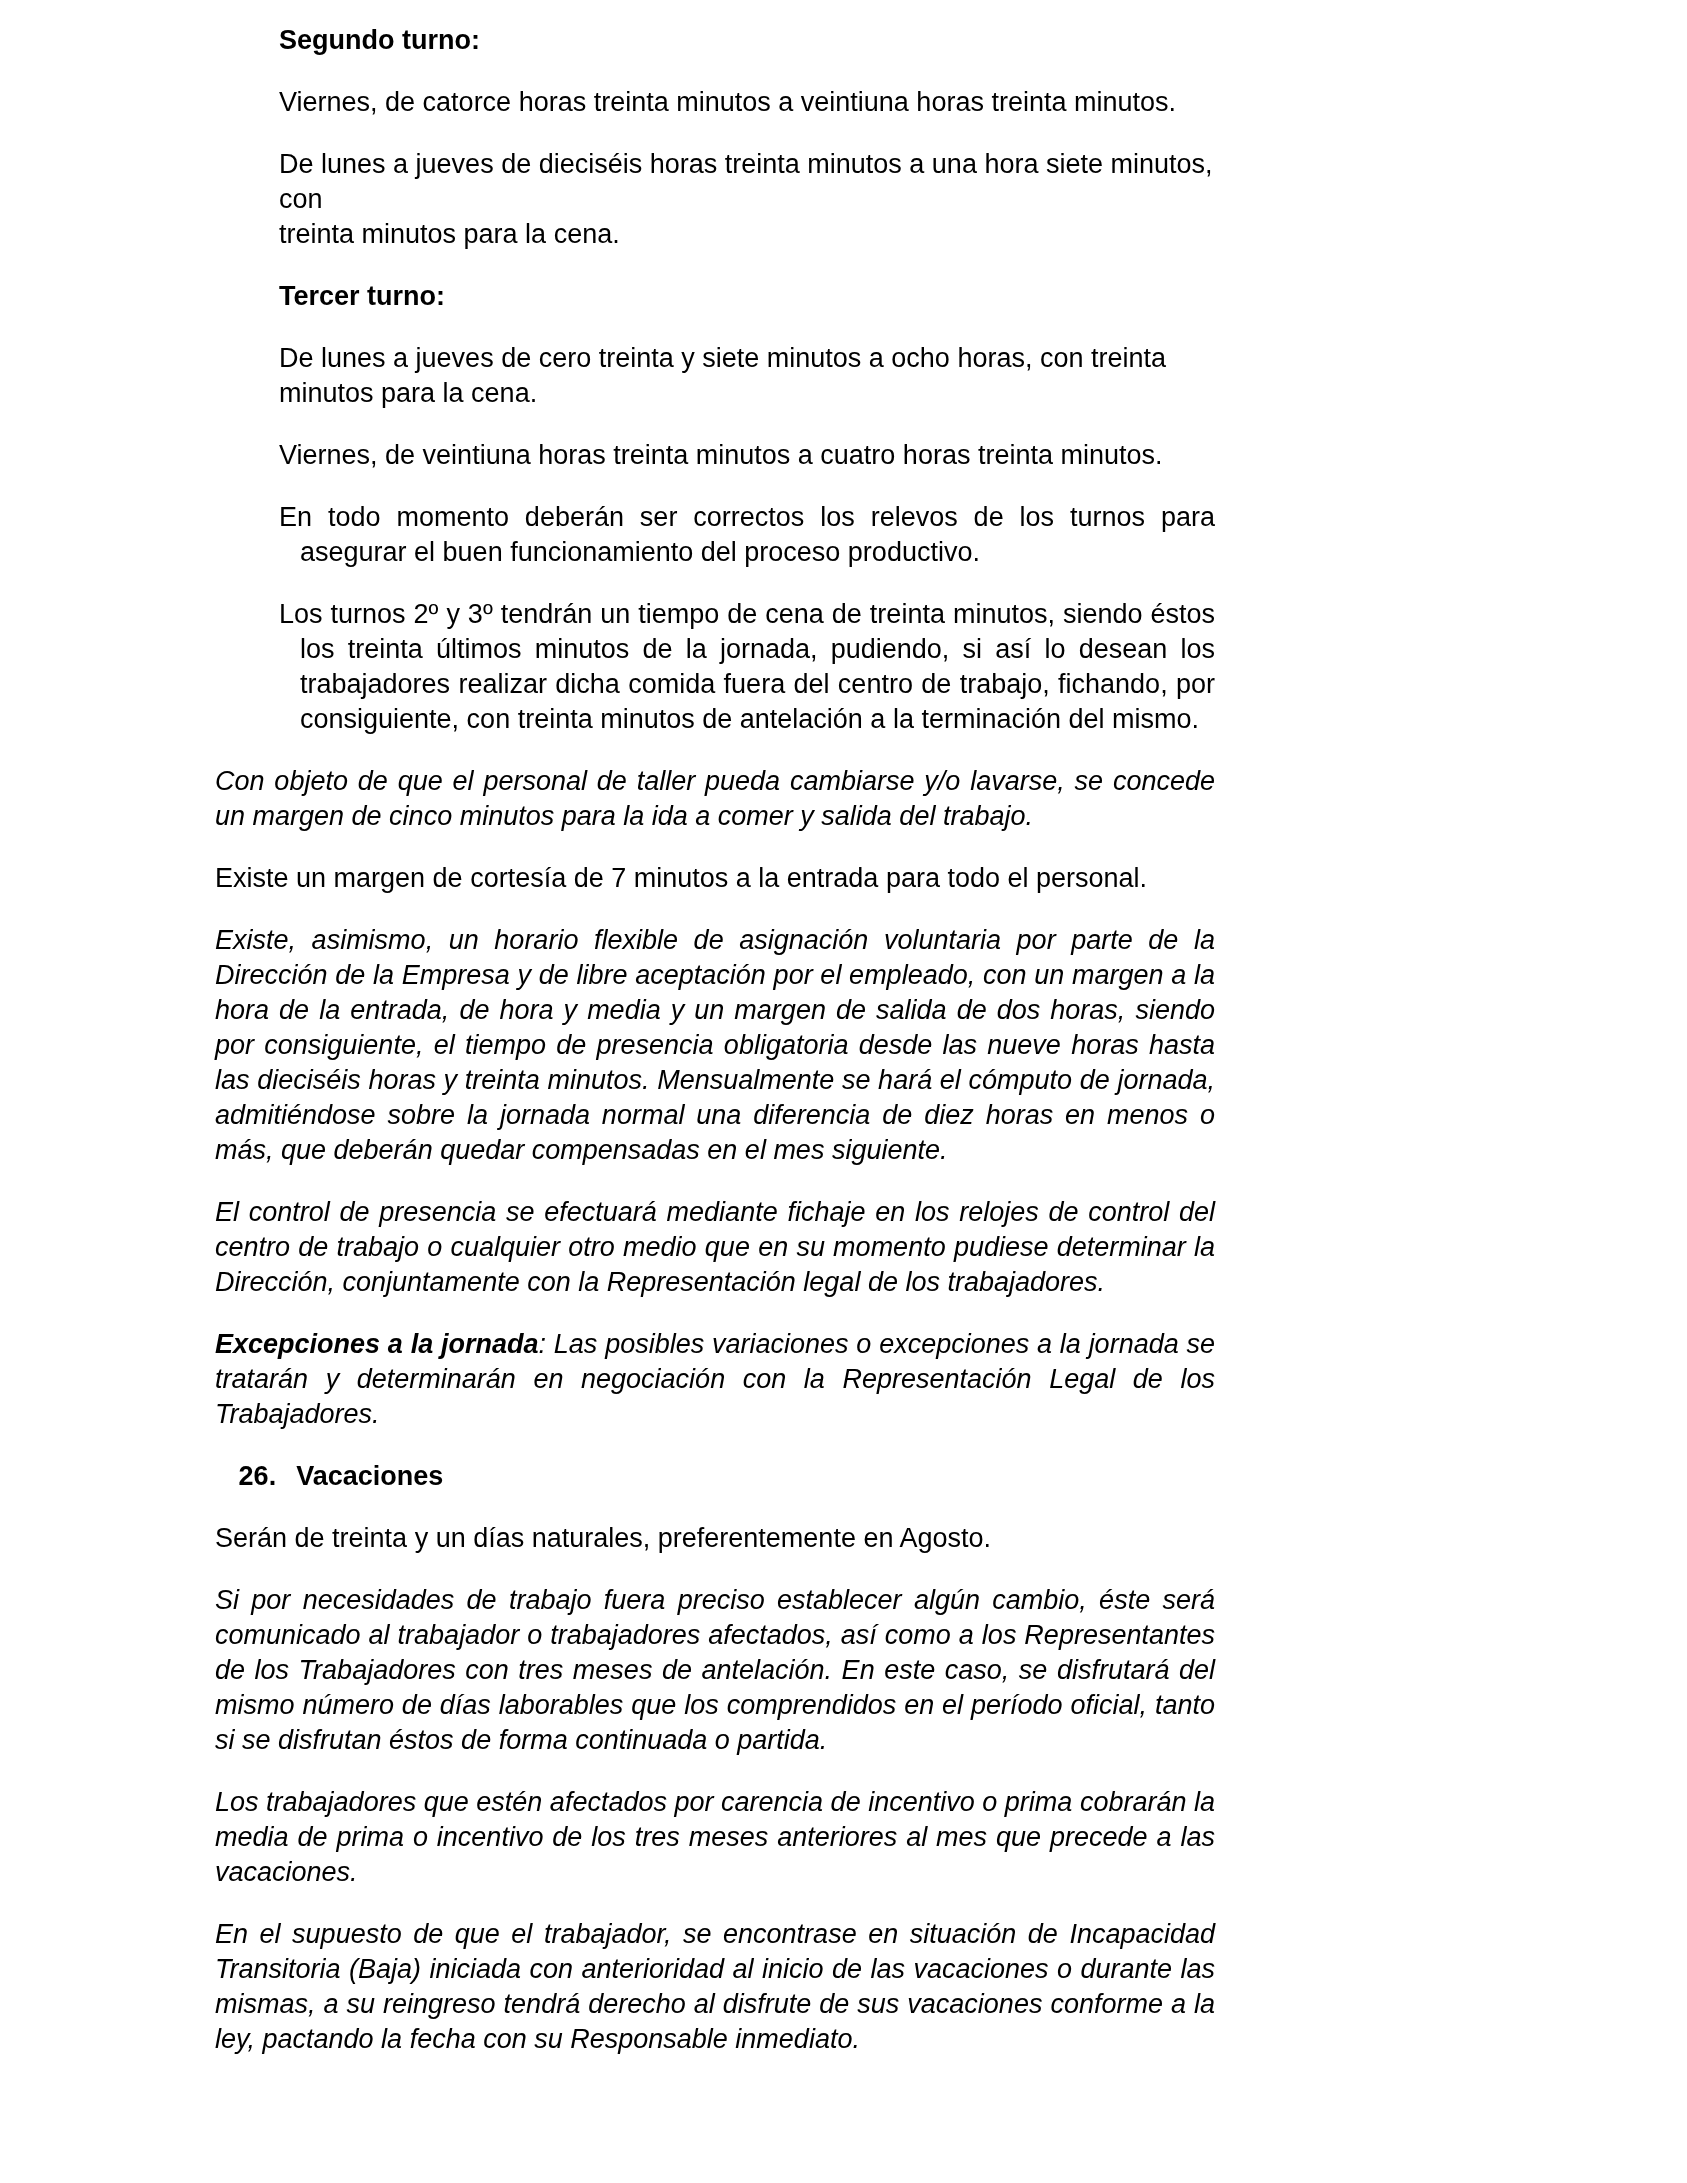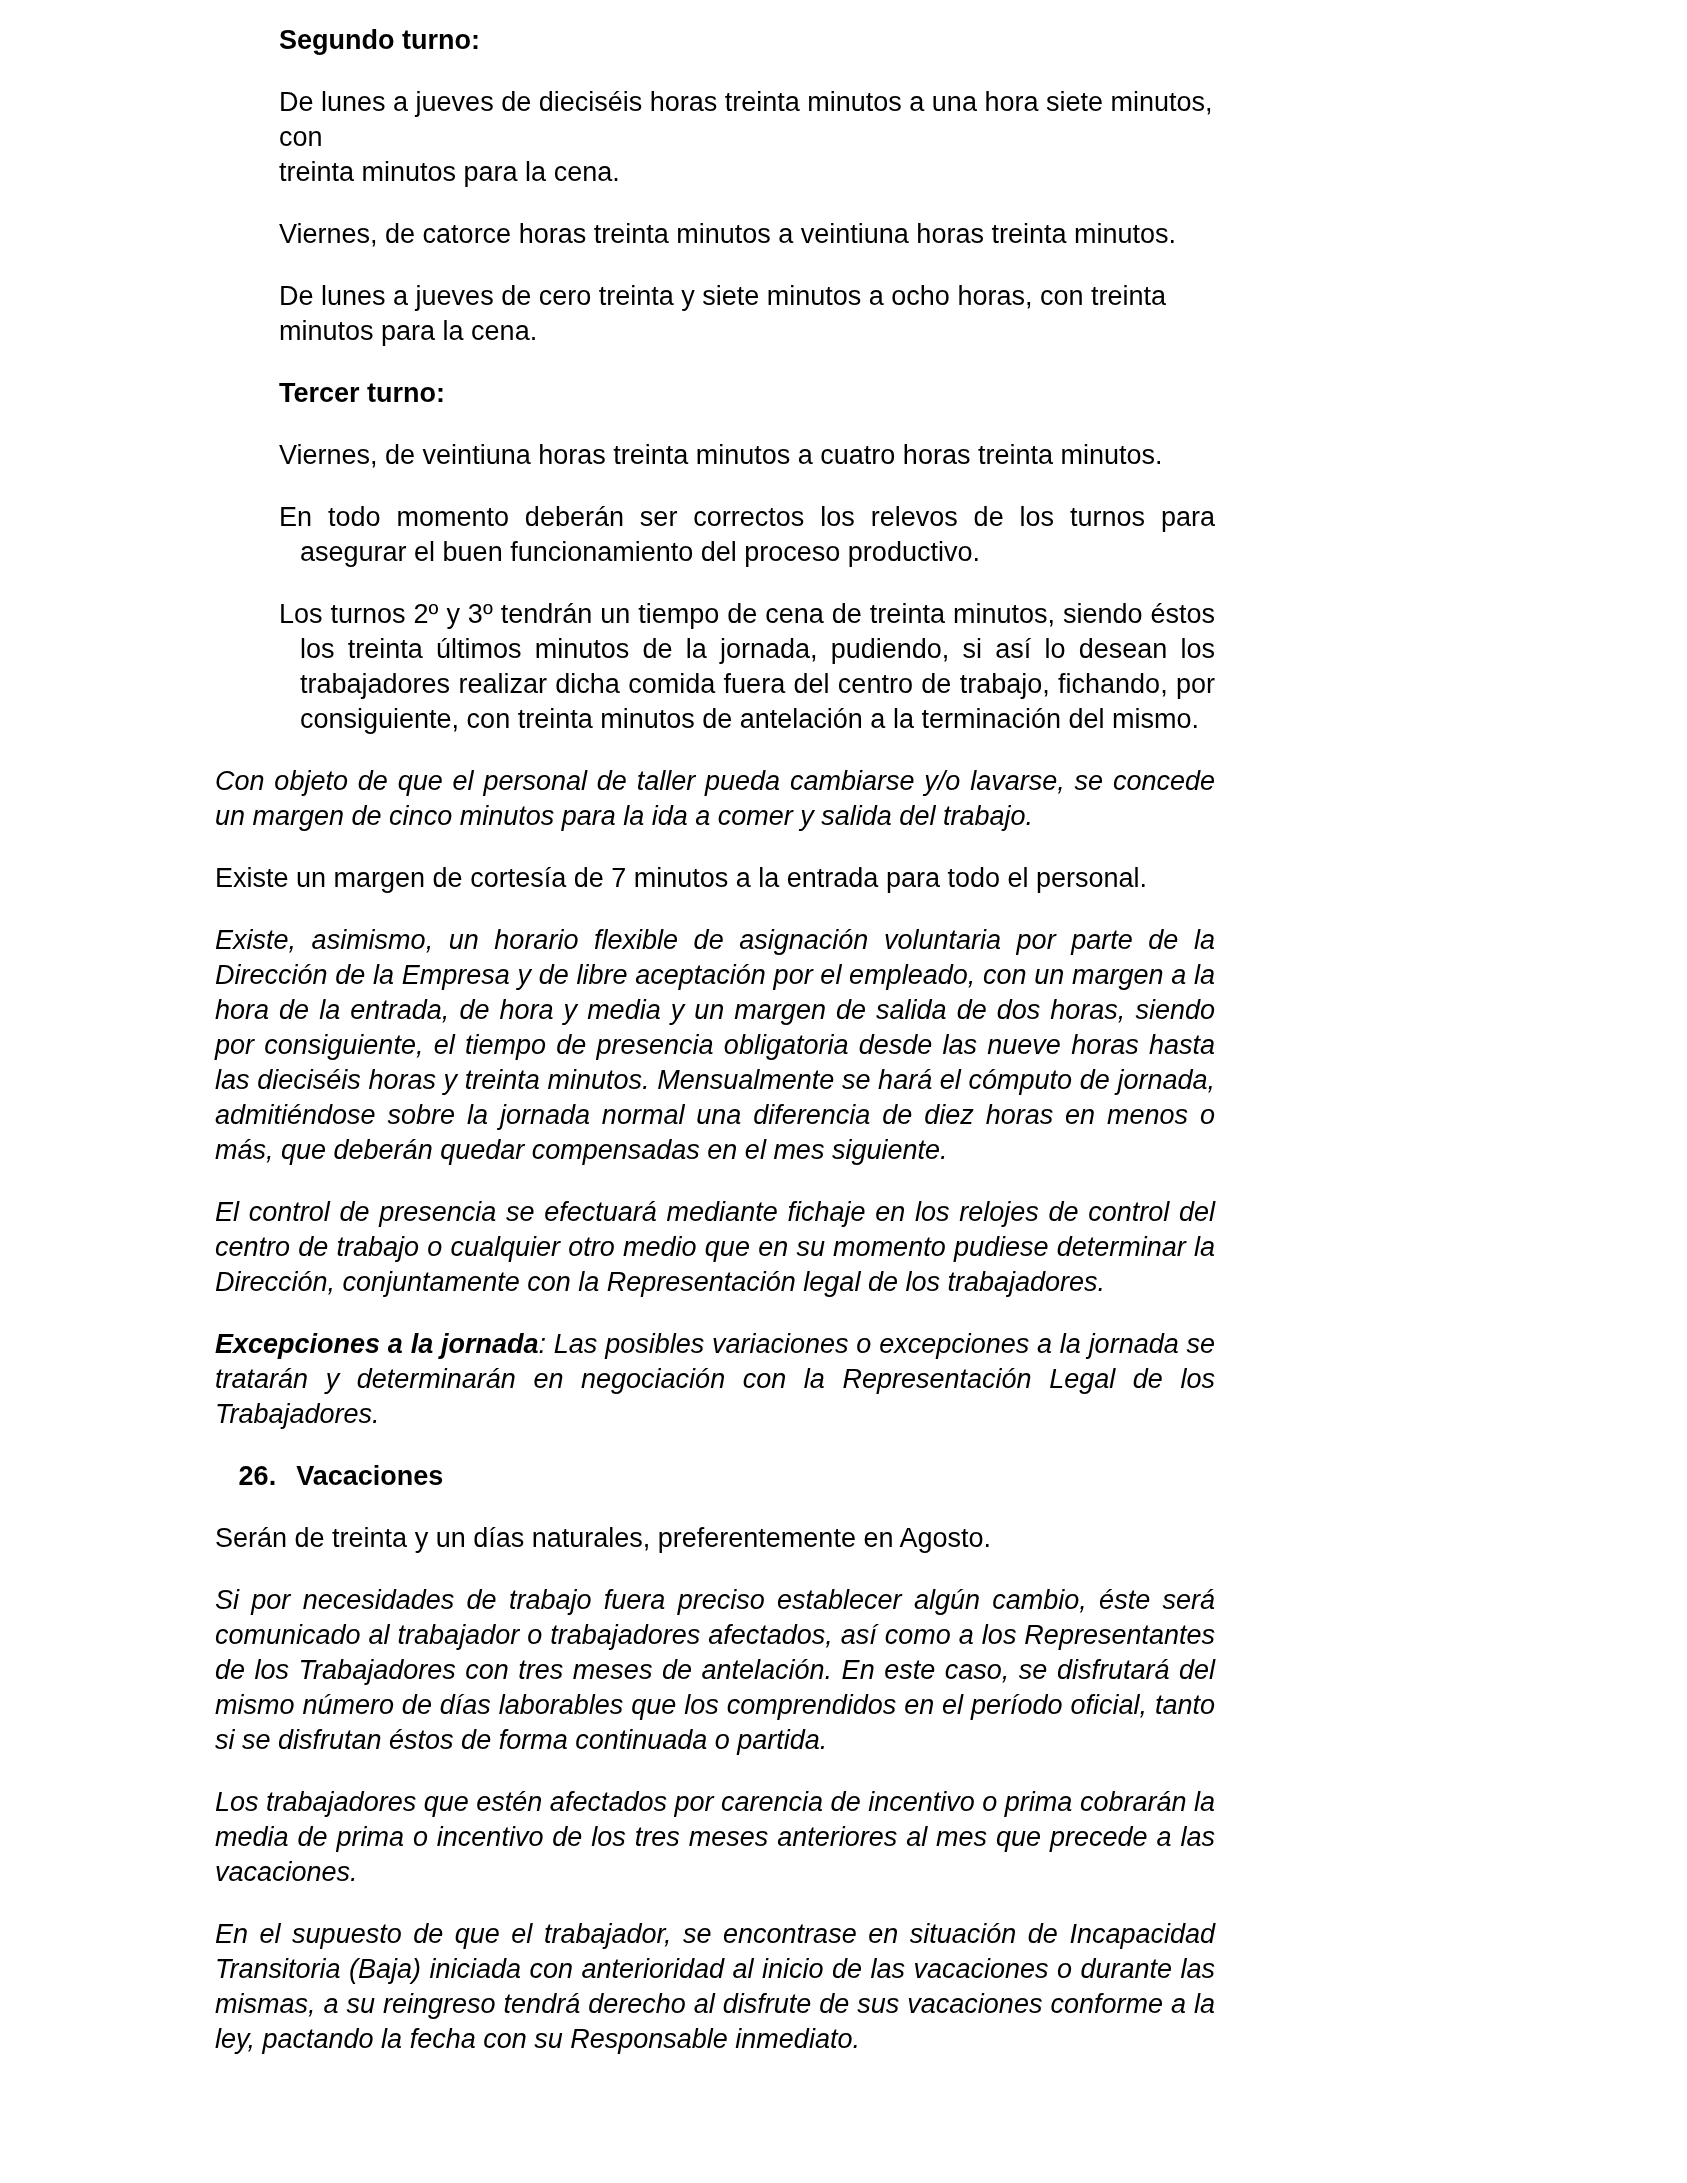--- a/index.html
+++ b/index.html
@@ -34,27 +34,27 @@
   .num-heading { font-weight: bold; margin-left: 23.6px; }
   .num-heading .heading-title { margin-left: 20px; }
 </style>
 </head>
 <body>
 
 <div class="page">
 
   <p class="indent bold">Segundo turno:</p>
 
+  <p class="indent">Viernes, de catorce horas treinta minutos a veintiuna horas treinta minutos.</p>
+
   <p class="indent"><span>De lunes a jueves de dieciséis horas treinta minutos a una hora siete minutos, con</span><br><span>treinta minutos para la cena.</span></p>
 
-  <p class="indent">Viernes, de catorce horas treinta minutos a veintiuna horas treinta minutos.</p>
+  <p class="indent bold">Tercer turno:</p>
 
   <p class="indent">De lunes a jueves de cero treinta y siete minutos a ocho horas, con treinta minutos para la cena.</p>
-
-  <p class="indent bold">Tercer turno:</p>
 
   <p class="indent">Viernes, de veintiuna horas treinta minutos a cuatro horas treinta minutos.</p>
 
   <p class="hang">En todo momento deberán ser correctos los relevos de los turnos para asegurar el buen funcionamiento del proceso productivo.</p>
 
   <p class="hang">Los turnos 2º y 3º tendrán un tiempo de cena de treinta minutos, siendo éstos los treinta últimos minutos de la jornada, pudiendo, si así lo desean los trabajadores realizar dicha comida fuera del centro de trabajo, fichando, por consiguiente, con treinta minutos de antelación a la terminación del mismo.</p>
 
   <p class="just">Con objeto de que el personal de taller pueda cambiarse y/o lavarse, se concede un margen de cinco minutos para la ida a comer y salida del trabajo.</p>
 
   <p>Existe un margen de cortesía de 7 minutos a la entrada para todo el personal.</p>

